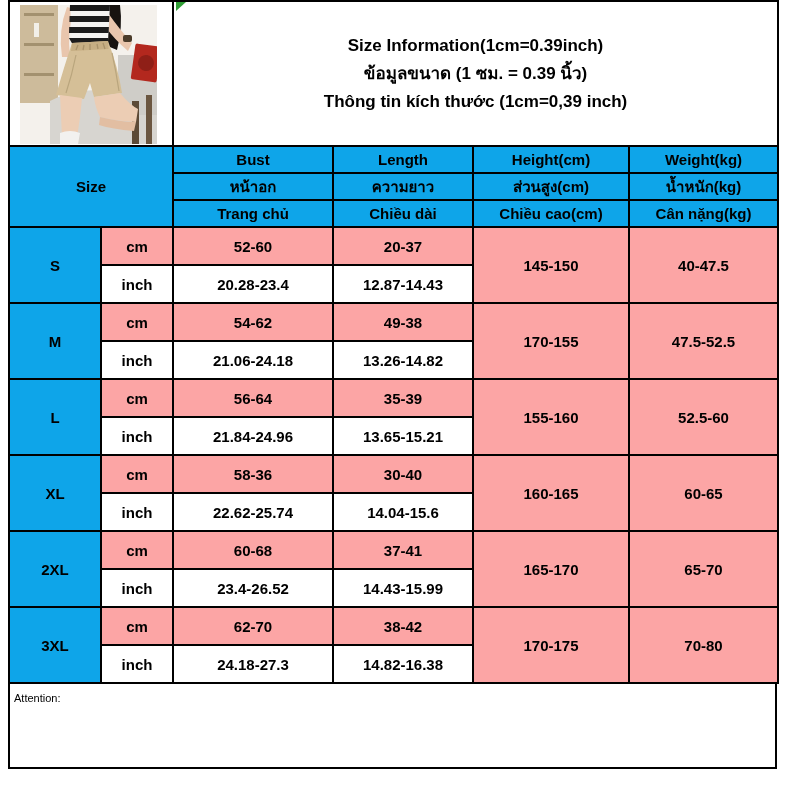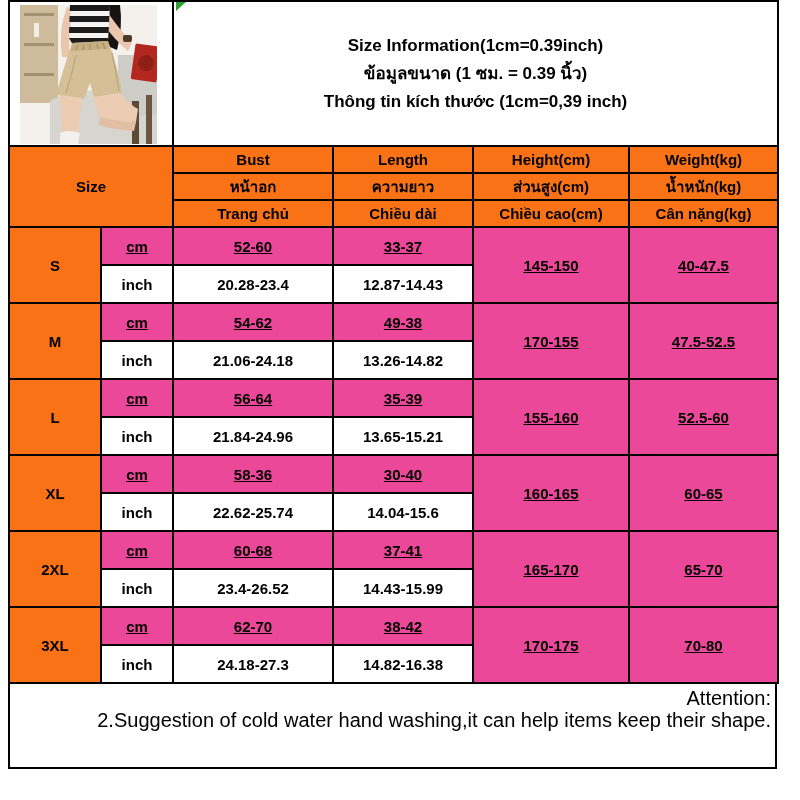--- a/index.html
+++ b/index.html
@@ -2,33 +2,33 @@
 <html><head>
 <meta charset="utf-8">
 <style>
   html,body{margin:0;padding:0;background:#ffffff;}
   body{width:800px;height:800px;position:relative;overflow:hidden;
        font-family:"Liberation Sans","DejaVu Sans",sans-serif;color:#000;}
   .sheet{position:absolute;left:8px;top:0;width:769px;}
   table.size-table{border-collapse:collapse;table-layout:fixed;width:769px;}
   table.size-table td{border:2px solid #000;text-align:center;vertical-align:middle;
       padding:0;font-weight:bold;font-size:15px;overflow:hidden;}
-  .bg-head{background:#f97316;}
-  .bg-light{background:#ec4899;text-decoration:underline;}
+  .bg-head{background:#0ea5e9;}
+  .bg-light{background:#fca5a5;}
   .bg-white{background:#ffffff;}
   .photo-cell{height:143px;background:#ffffff;vertical-align:top;position:relative;}
   .title-cell{position:relative;}
   .title-line{font-size:17px;font-weight:bold;line-height:28px;}
   .green-corner{position:absolute;top:0;left:2px;width:0;height:0;
       border-top:9px solid #2f9e34;border-right:10px solid transparent;}
   .hdr-row td{height:25px;}
   .data-row td{height:36px;}
   .size-label{font-size:17px;}
   .att-box{border:2px solid #000;border-top:0;min-height:74px;
-      padding:3px 4px 6px 4px;font-size:20px;line-height:22px;text-align:right;}
+      padding:3px 4px 6px 4px;font-size:11px;line-height:22px;text-align:left;}
   .att-box p{margin:0;}
   .photo-svg{display:block;margin:2px 0 0 10px;}
 </style>
 </head>
 <body>
 
 <div class="sheet">
   <table class="size-table">
     <colgroup>
       <col style="width:92px">
@@ -117,21 +117,21 @@
       <td class="bg-head">Trang chủ</td>
       <td class="bg-head">Chiều dài</td>
       <td class="bg-head">Chiều cao(cm)</td>
       <td class="bg-head">Cân nặng(kg)</td>
     </tr>
 
     <tr class="data-row">
       <td rowspan="2" class="bg-head">S</td>
       <td class="bg-light">cm</td>
       <td class="bg-light">52-60</td>
-      <td class="bg-light">33-37</td>
+      <td class="bg-light">20-37</td>
       <td rowspan="2" class="bg-light">145-150</td>
       <td rowspan="2" class="bg-light">40-47.5</td>
     </tr>
     <tr class="data-row">
       <td class="bg-white">inch</td>
       <td class="bg-white">20.28-23.4</td>
       <td class="bg-white">12.87-14.43</td>
     </tr>
 
     <tr class="data-row">
@@ -201,15 +201,14 @@
     <tr class="data-row">
       <td class="bg-white">inch</td>
       <td class="bg-white">24.18-27.3</td>
       <td class="bg-white">14.82-16.38</td>
     </tr>
   </tbody>
     </table>
 
   <div class="att-box">
     <p>Attention:</p>
-    <p>2.Suggestion of cold water hand washing,it can help items keep their shape.</p>
   </div>
 </div>
 
 </body></html>

